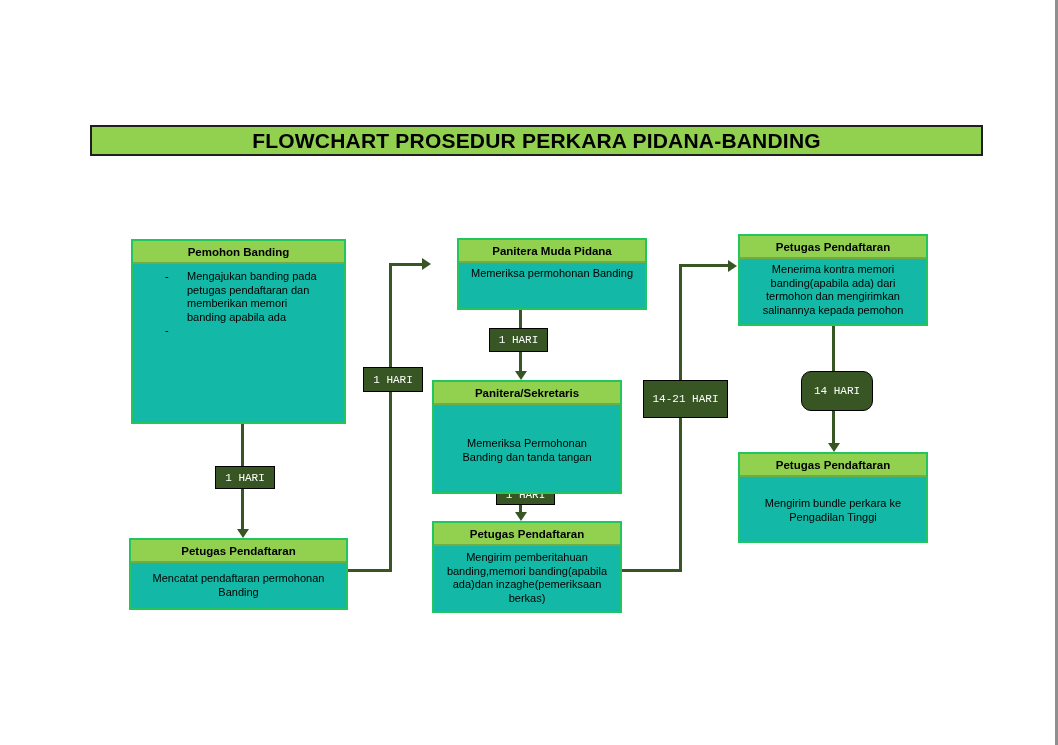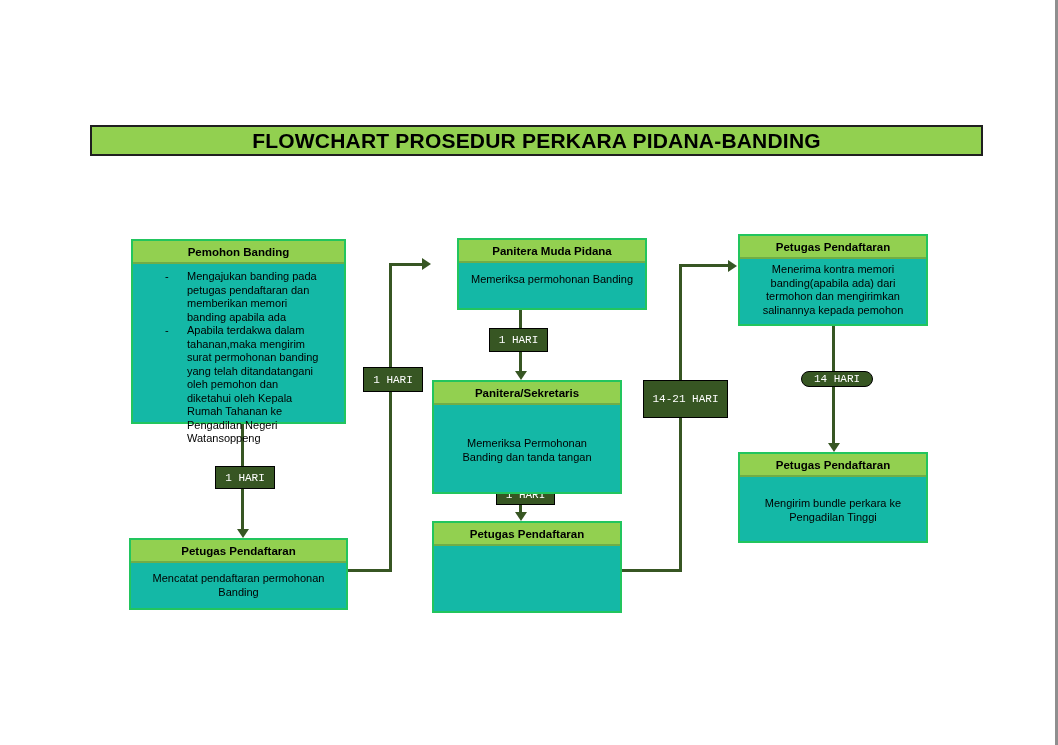--- a/index.html
+++ b/index.html
@@ -61,53 +61,53 @@
   <div class="arr-right" style="left:728px;top:260px;"></div>
 
   <div class="line" style="left:832px;top:326px;width:3px;height:119px;"></div>
   <div class="arr-down" style="left:828px;top:443px;"></div>
 
   <div class="lbl" style="left:215px;top:466px;width:60px;height:23px;">1 HARI</div>
   <div class="lbl" style="left:363px;top:367px;width:60px;height:25px;">1 HARI</div>
   <div class="lbl" style="left:489px;top:328px;width:59px;height:24px;">1 HARI</div>
   <div class="lbl" style="left:496px;top:484px;width:59px;height:21px;">1 HARI</div>
   <div class="lbl" style="left:643px;top:380px;width:85px;height:38px;">14-21 HARI</div>
-  <div class="lbl" style="left:801px;top:371px;width:72px;height:16px;border-radius:10px;">14 HARI</div>
+  <div class="lbl" style="left:801px;top:371px;width:72px;height:40px;border-radius:10px;">14 HARI</div>
 
   <div class="fbox" style="left:131px;top:239px;width:215px;height:185px;">
     <div class="hd">Pemohon Banding</div>
     <div class="bd list">
       <div class="li">
         <span class="dash">-</span>
         <span class="txt">Mengajukan banding pada petugas pendaftaran dan memberikan memori banding apabila ada</span>
       </div>
       <div class="li">
         <span class="dash">-</span>
-        <span class="txt">Apabila terdakwa dalam tahanan,maka mengirim surat permohonan banding yang telah ditandatangani oleh pemohon dan diketahui oleh Kepala Rumah Tahanan ke Pengadilan Negeri Watansoppeng</span>
       </div>
     </div>
   </div>
 
   <div class="fbox" style="left:129px;top:538px;width:219px;height:72px;">
     <div class="hd">Petugas Pendaftaran</div>
     <div class="bd center" style="padding:9px 14px 0;">Mencatat pendaftaran permohonan Banding</div>
   </div>
 
   <div class="fbox" style="left:432px;top:238px;width:190px;height:72px;margin-left:25px;">
     <div class="hd">Panitera Muda Pidana</div>
-    <div class="bd center" style="padding:10px 4px 0;">Memeriksa permohonan Banding</div>
+    <div class="bd center" style="padding:4px 4px 0;">Memeriksa permohonan Banding</div>
   </div>
 
   <div class="fbox" style="left:432px;top:380px;width:190px;height:114px;">
     <div class="hd">Panitera/Sekretaris</div>
     <div class="bd center" style="padding:16px 14px 0;margin-top:16px;">Memeriksa Permohonan Banding dan tanda tangan</div>
   </div>
 
   <div class="fbox" style="left:432px;top:521px;width:190px;height:92px;">
     <div class="hd">Petugas Pendaftaran</div>
+    <div class="bd center" style="padding:5px 8px 0;">Mengirim pemberitahuan banding,memori banding(apabila ada)dan inzaghe(pemeriksaan berkas)</div>
   </div>
 
   <div class="fbox" style="left:738px;top:234px;width:190px;height:92px;">
     <div class="hd">Petugas Pendaftaran</div>
     <div class="bd center" style="padding:4px 16px 0;">Menerima kontra memori banding(apabila ada) dari termohon dan mengirimkan salinannya kepada pemohon</div>
   </div>
 
   <div class="fbox" style="left:738px;top:452px;width:190px;height:91px;">
     <div class="hd">Petugas Pendaftaran</div>
     <div class="bd center" style="padding:20px 18px 0;text-align:center;">Mengirim bundle perkara ke Pengadilan Tinggi</div>

